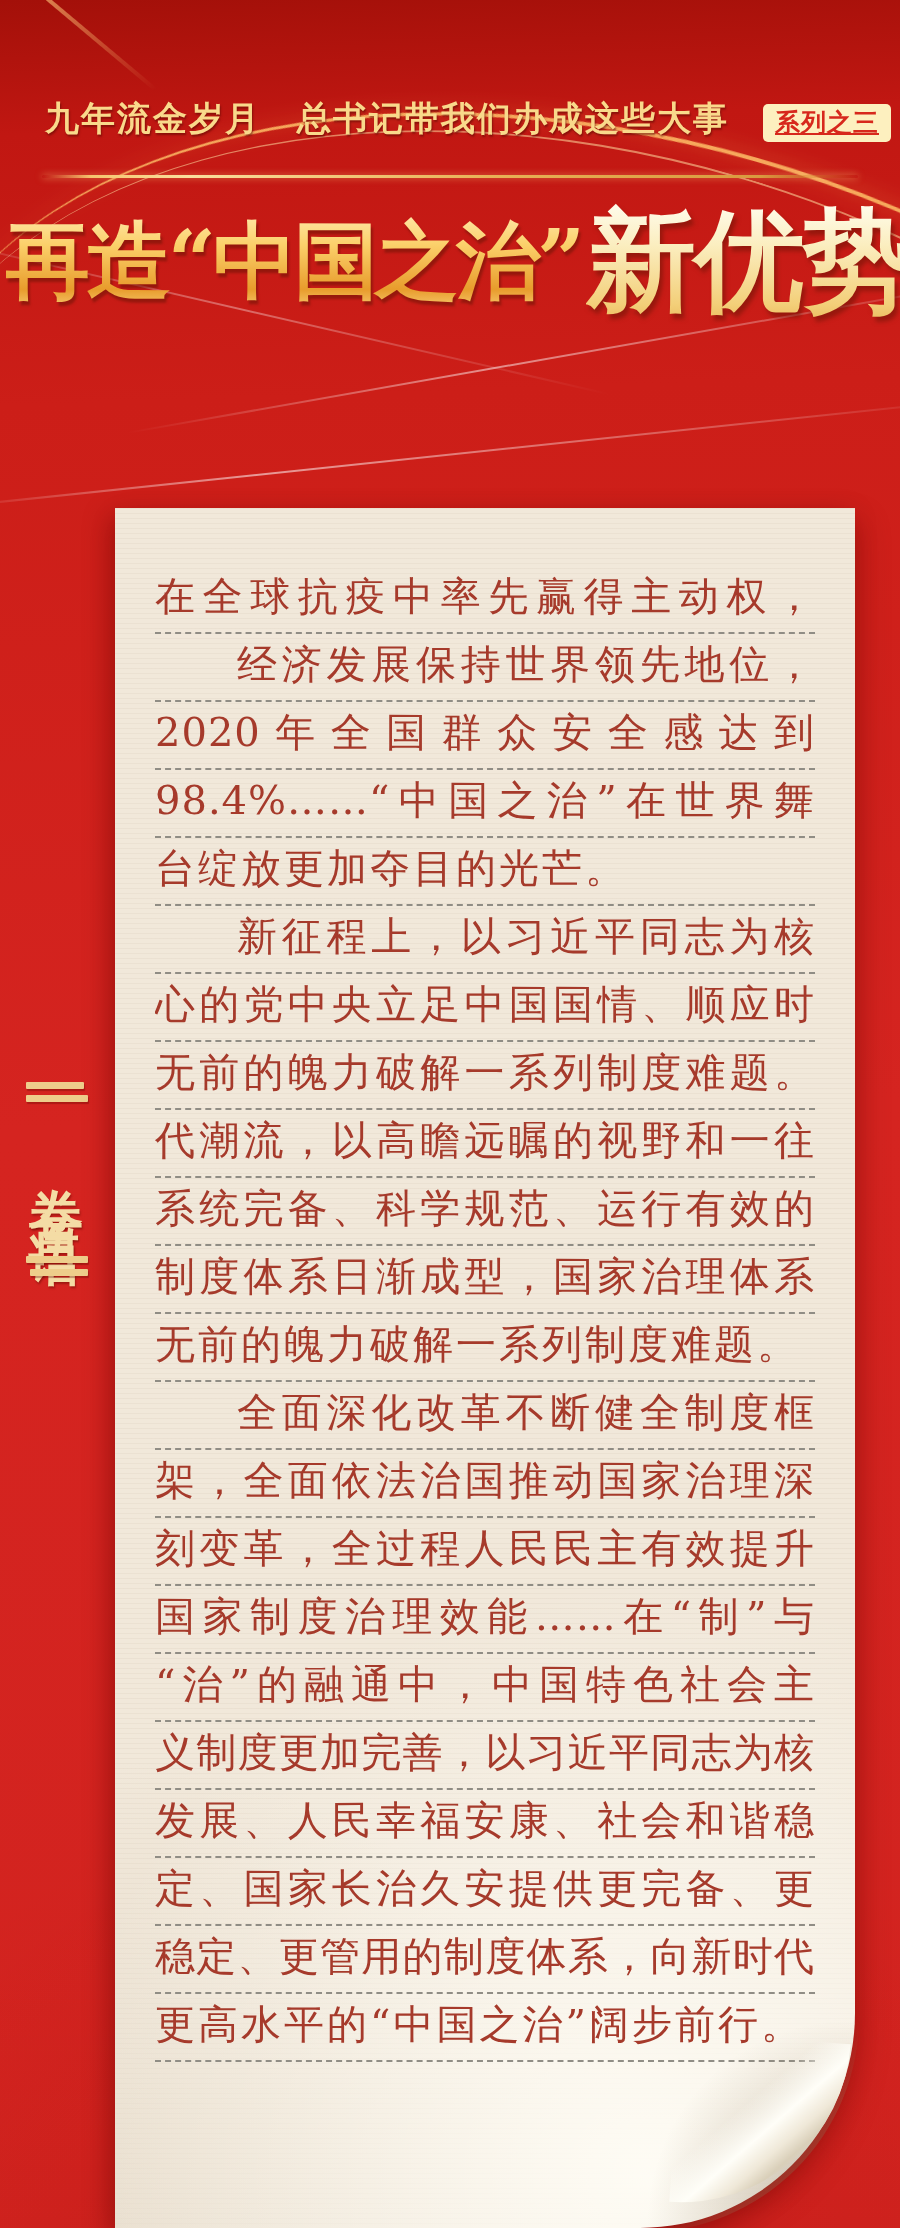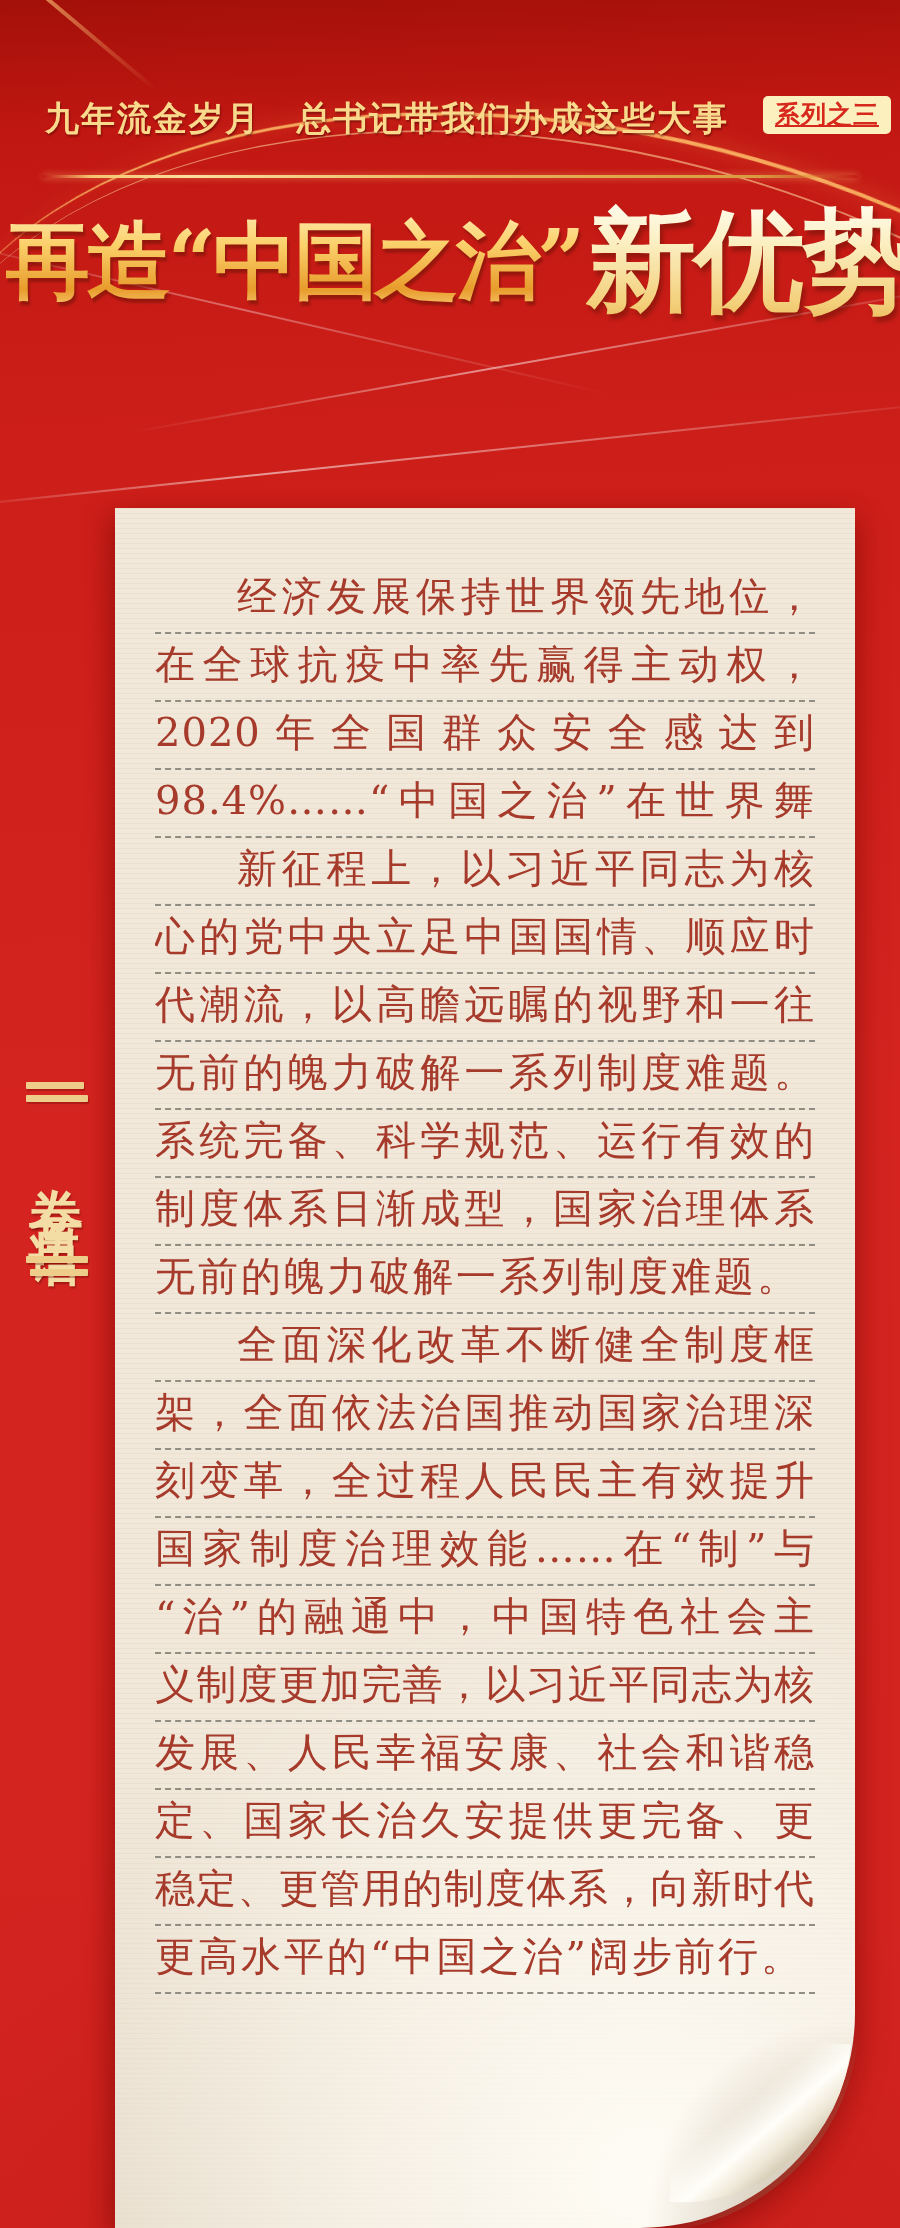--- a/index.html
+++ b/index.html
@@ -43,21 +43,21 @@
     transform:rotate(-10deg);
   }
   .white3{
     left:-140px;top:308px;width:760px;height:2px;opacity:.35;
     background:linear-gradient(90deg,rgba(255,255,255,0),#fff 50%,rgba(255,255,255,0));
     transform:rotate(13deg);
   }
   
   .series-line{
     position:absolute;top:96px;left:45px;right:60px;
-    display:flex;align-items:flex-start;white-space:nowrap;
+    display:flex;align-items:flex-end;white-space:nowrap;
   }
   .series-title{
     font-size:34px;font-weight:700;color:#f9d98b;letter-spacing:2px;
     text-shadow:1px 2px 2px rgba(90,10,0,.55);
   }
   .series-badge{
     margin-left:34px;background:#fdf0bf;color:#d7281c;
     font-size:25px;font-weight:700;line-height:1;
     padding:6px 12px 7px;border-radius:5px;letter-spacing:1px;
     font-family:"DejaVu Sans","Liberation Sans",sans-serif;
@@ -164,28 +164,29 @@
     </div>
     <div class="label-text">卷首语</div>
     <div class="label-bars bottom">
       <span class="bar"></span>
       <span class="bar"></span>
     </div>
   </aside>
 
   <section class="paper">
     <div class="lines" id="lines">
+        <div class="line">在全球抗疫中率先赢得主动权，</div>
         <div class="line indent">经济发展保持世界领先地位，</div>
-        <div class="line">在全球抗疫中率先赢得主动权，</div>
         <div class="line">2020年全国群众安全感达到</div>
         <div class="line">98.4%……“中国之治”在世界舞</div>
+        <div class="line para-end">台绽放更加夺目的光芒。</div>
         <div class="line indent">新征程上，以习近平同志为核</div>
         <div class="line">心的党中央立足中国国情、顺应时</div>
+        <div class="line">无前的魄力破解一系列制度难题。</div>
         <div class="line">代潮流，以高瞻远瞩的视野和一往</div>
-        <div class="line">无前的魄力破解一系列制度难题。</div>
         <div class="line">系统完备、科学规范、运行有效的</div>
         <div class="line">制度体系日渐成型，国家治理体系</div>
         <div class="line para-end">无前的魄力破解一系列制度难题。</div>
         <div class="line indent">全面深化改革不断健全制度框</div>
         <div class="line">架，全面依法治国推动国家治理深</div>
         <div class="line">刻变革，全过程人民民主有效提升</div>
         <div class="line">国家制度治理效能……在“制”与</div>
         <div class="line">“治”的融通中，中国特色社会主</div>
         <div class="line">义制度更加完善，以习近平同志为核</div>
         <div class="line">发展、人民幸福安康、社会和谐稳</div>

